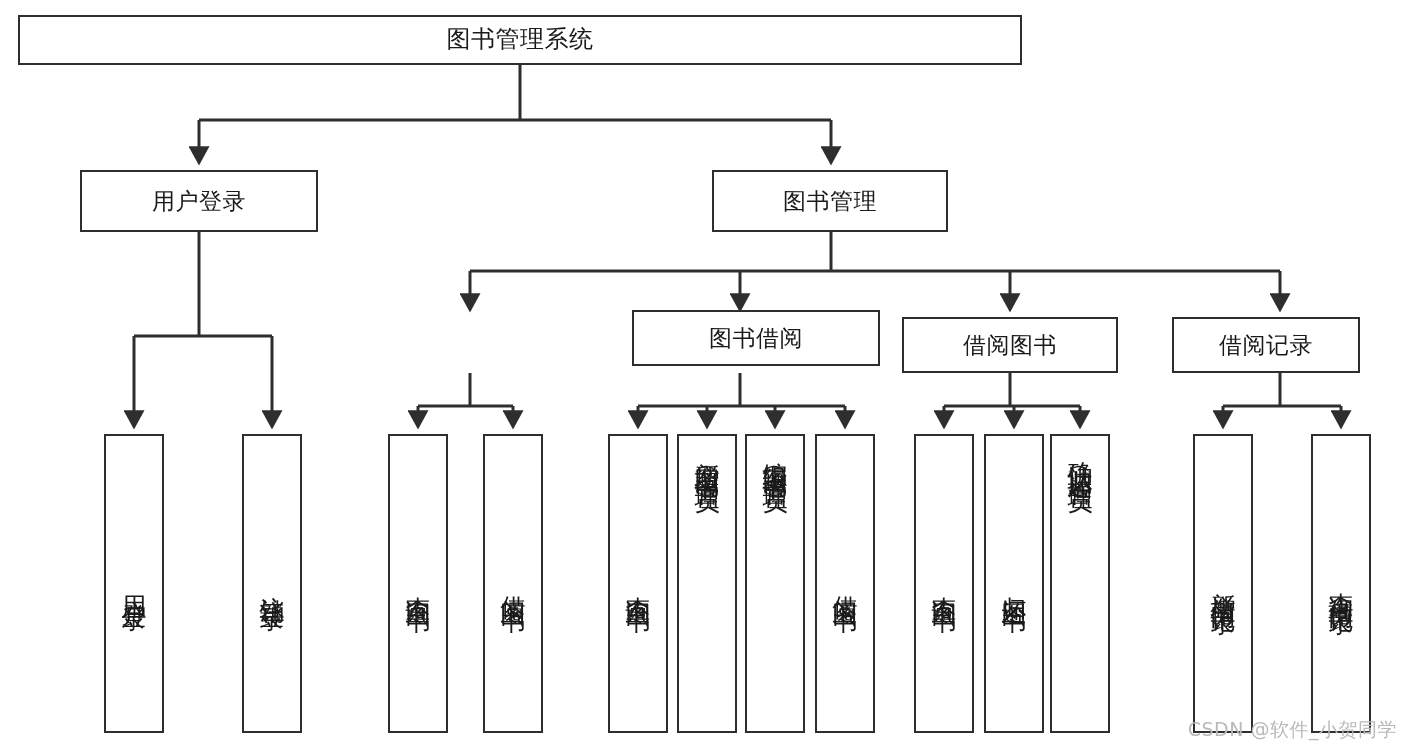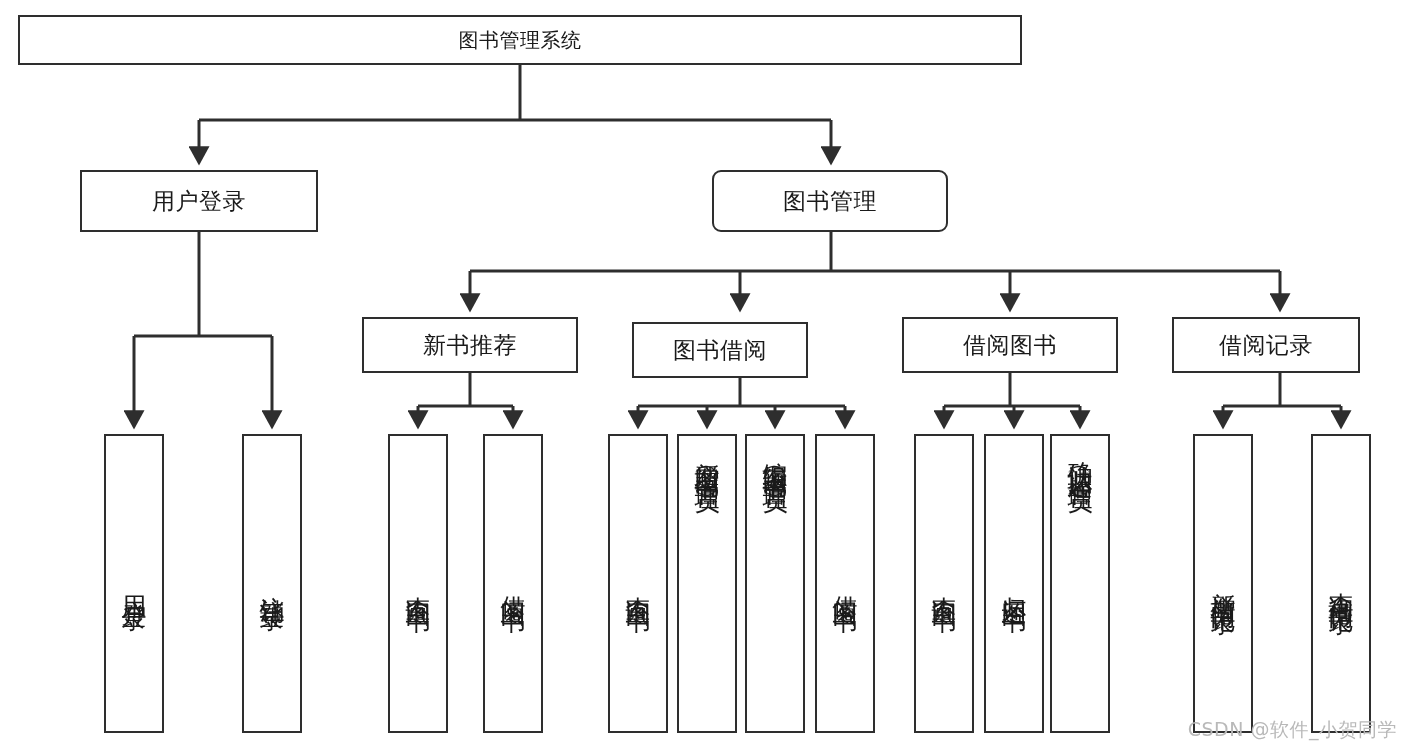--- a/index.html
+++ b/index.html
@@ -41,21 +41,21 @@
     text-align: center;
     line-height: 1.05;
   }
   
   .node.horiz .lbl {
     writing-mode: horizontal-tb;
     font-size: 23px;
     letter-spacing: 0.5px;
   }
   .node.root .lbl {
-    font-size: 20px;
+    font-size: 24px;
   }
   
   .node.vert {
     align-items: center;
     justify-content: center;
     padding: 6px 0;
   }
   .node.vert .lbl {
     writing-mode: vertical-rl;
     text-orientation: upright;
@@ -133,28 +133,25 @@
     </g>
   </svg>
 
   <div class="node horiz root" style="left:18px; top:15px; width:1004px; height:50px;">
     <span class="lbl">图书管理系统</span>
   </div>
 
   <div class="node horiz" style="left:80px; top:170px; width:238px; height:62px;">
     <span class="lbl">用户登录</span>
   </div>
-  <div class="node horiz" style="left:712px; top:170px; width:236px; height:62px;border-radius:9px;">
+  <div class="node horiz" style="left:712px; top:170px; width:236px; height:62px;">
     <span class="lbl">图书管理</span>
   </div>
 
-  <div class="node horiz" style="left:362px; top:317px; width:216px; height:56px;">
-    <span class="lbl">新书推荐</span>
-  </div>
-  <div class="node horiz" style="left:632px; top:322px; width:176px; height:56px;">
+  <div class="node horiz" style="left:632px; top:310px; width:248px; height:56px;">
     <span class="lbl">图书借阅</span>
   </div>
   <div class="node horiz" style="left:902px; top:317px; width:216px; height:56px;">
     <span class="lbl">借阅图书</span>
   </div>
   <div class="node horiz" style="left:1172px; top:317px; width:188px; height:56px;">
     <span class="lbl">借阅记录</span>
   </div>
 
   <div class="node vert" style="left:104px; top:434px; width:60px; height:299px;">

